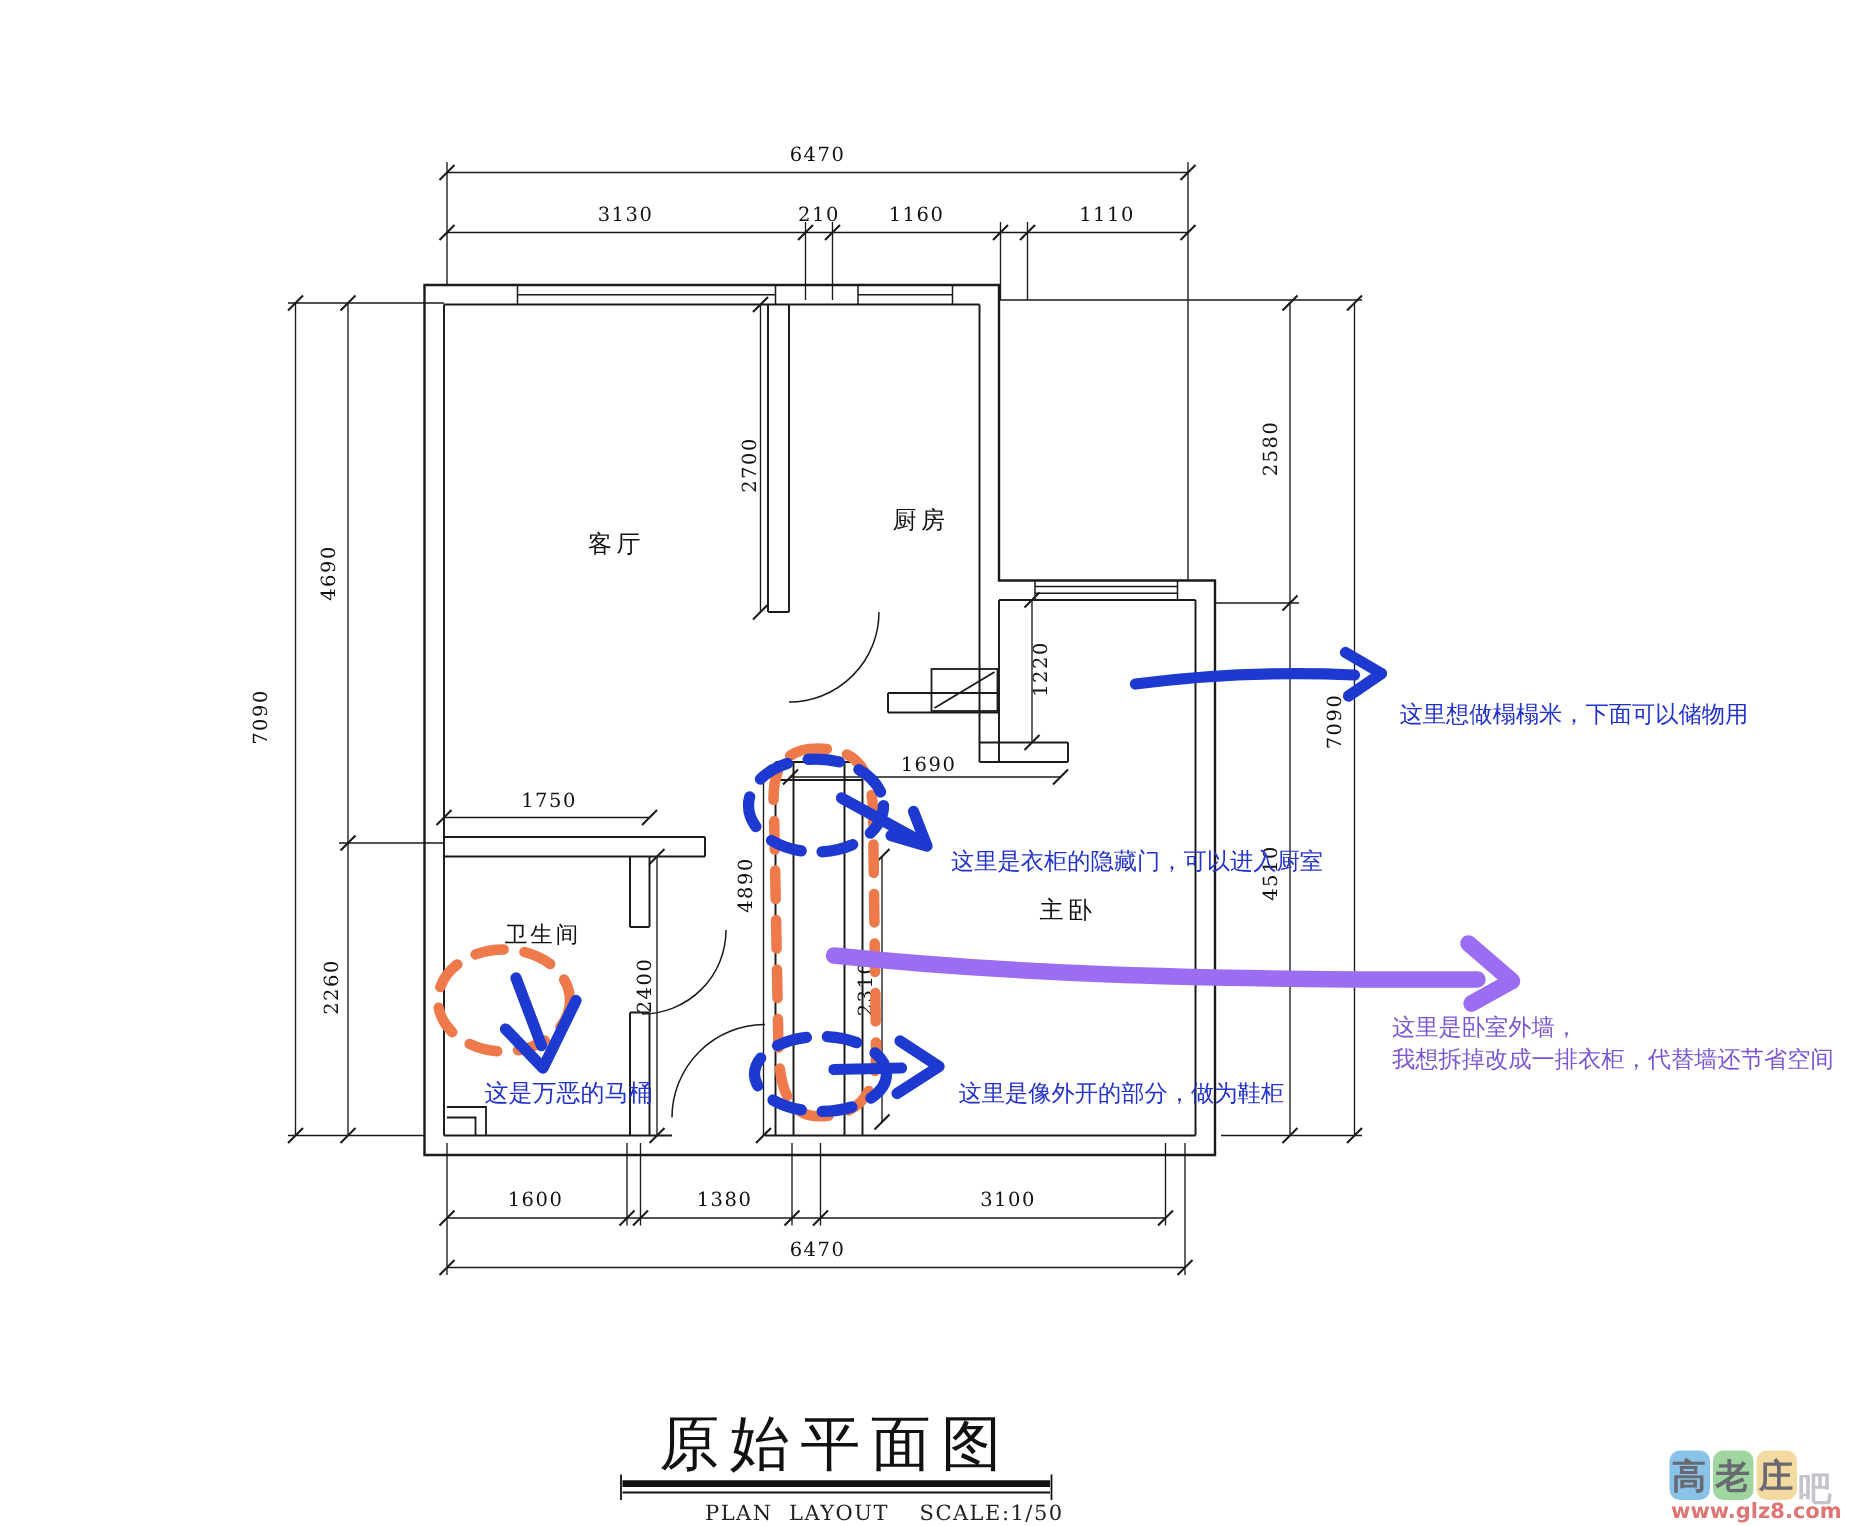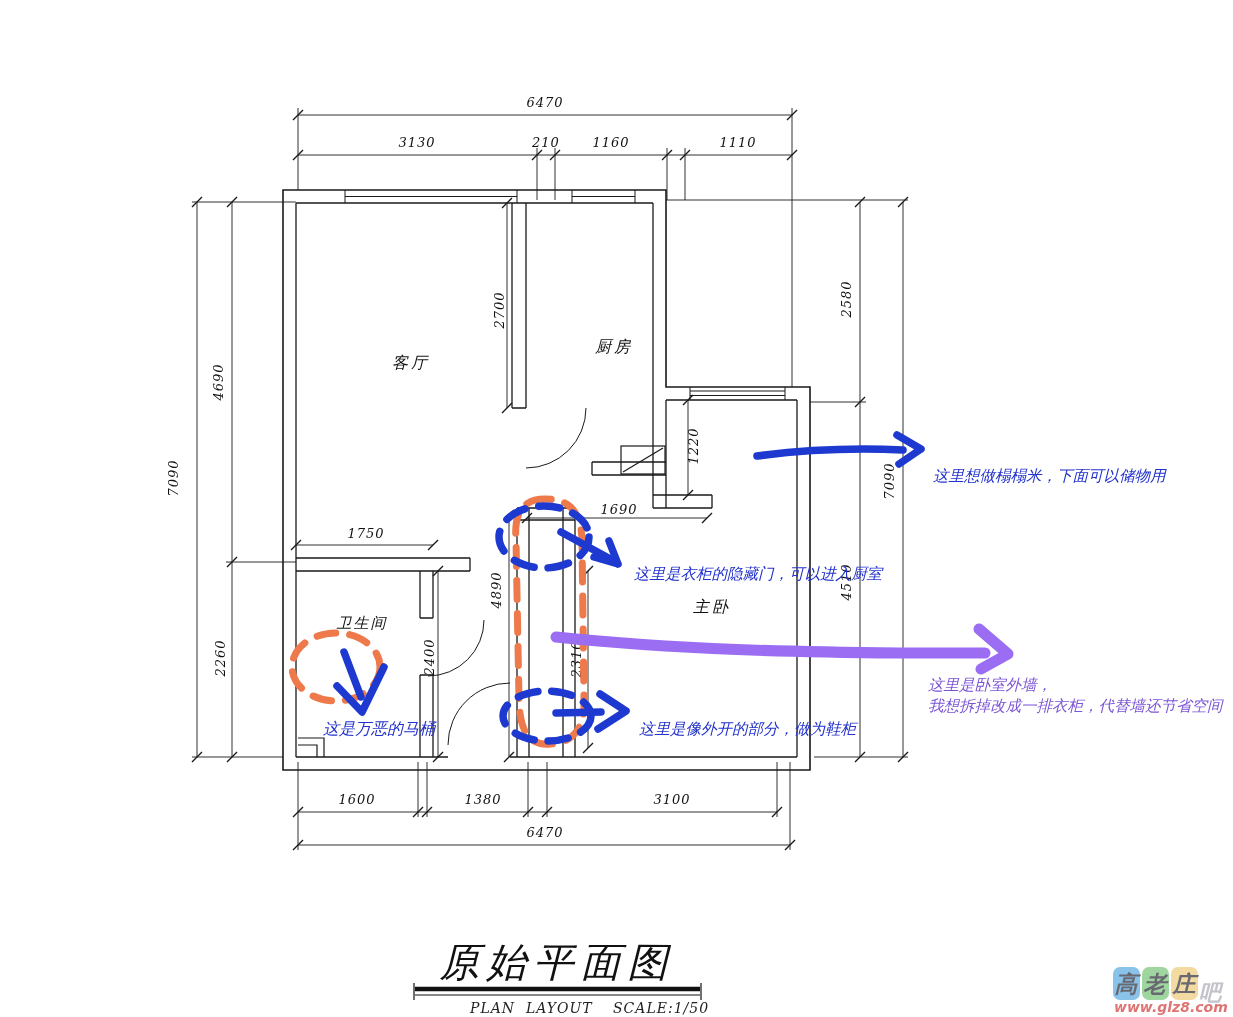--- a/index.html
+++ b/index.html
@@ -1,17 +1,17 @@
 <!DOCTYPE html>
 <html><head>
 <meta charset="utf-8">
 <style>
   html,body{margin:0;padding:0;background:#fff;}
   #canvas{position:relative;width:1233px;height:1017px;background:#ffffff;overflow:hidden;
-          font-family:"DejaVu Sans",sans-serif;font-style:italic;}
+          font-family:"DejaVu Sans",sans-serif;}
   svg{position:absolute;left:0;top:0;}
   .dimtxt{font-family:"DejaVu Serif",serif;font-size:13px;fill:#111;letter-spacing:1px;}
   .roomtxt{font-family:"DejaVu Serif",serif;font-size:16px;fill:#111;letter-spacing:3px;}
   .bluetxt{font-family:"DejaVu Sans",sans-serif;font-size:15.5px;fill:#2232cc;}
   .purpletxt{font-family:"DejaVu Sans",sans-serif;font-size:15.5px;fill:#7b55d4;}
   .titletxt{font-family:"DejaVu Serif",serif;font-size:40px;fill:#111;letter-spacing:7px;}
   .subtxt{font-family:"DejaVu Serif",serif;font-size:14px;fill:#222;letter-spacing:1px;white-space:pre;}
   .wmchar{font-family:"DejaVu Serif",serif;font-size:23px;fill:#4f4f5a;font-weight:bold;}
   .wmba{font-family:"DejaVu Serif",serif;font-size:22px;fill:#b9b9c2;font-weight:bold;}
   .wmurl{font-family:"DejaVu Sans",sans-serif;font-size:14px;fill:#d95c5c;font-weight:bold;}

